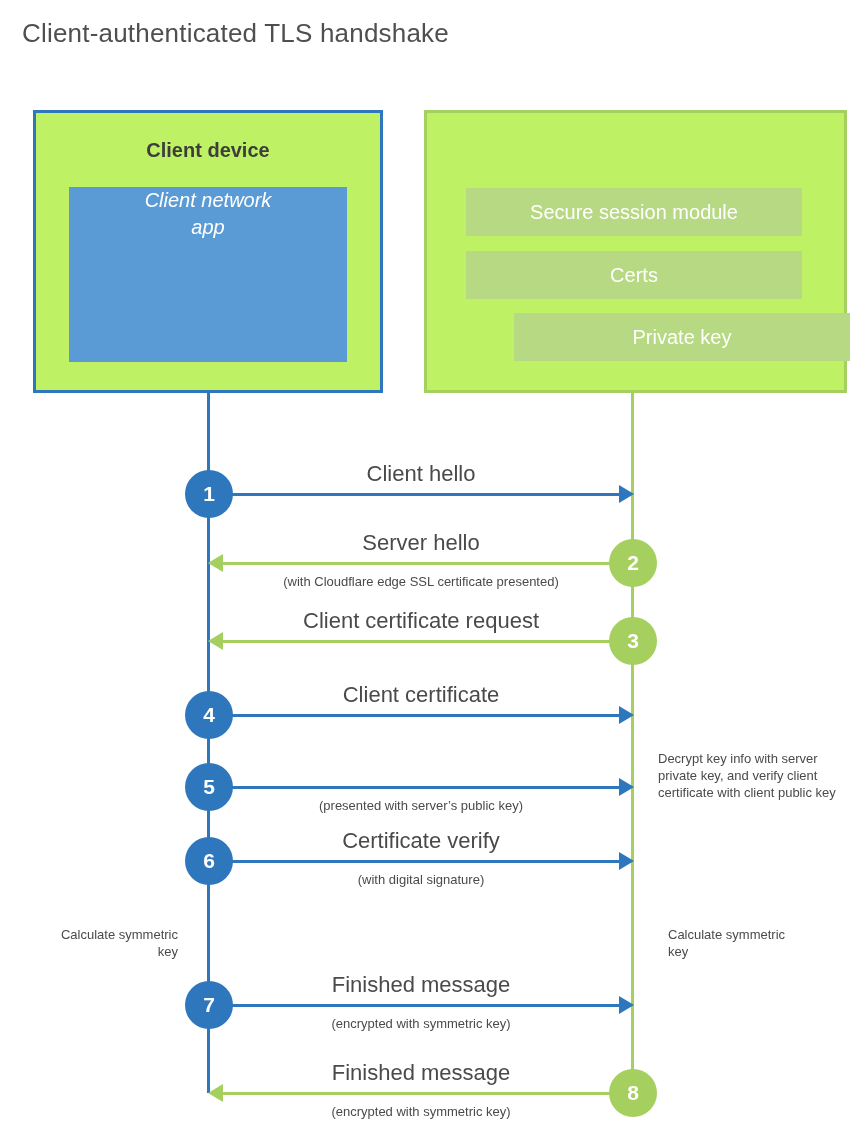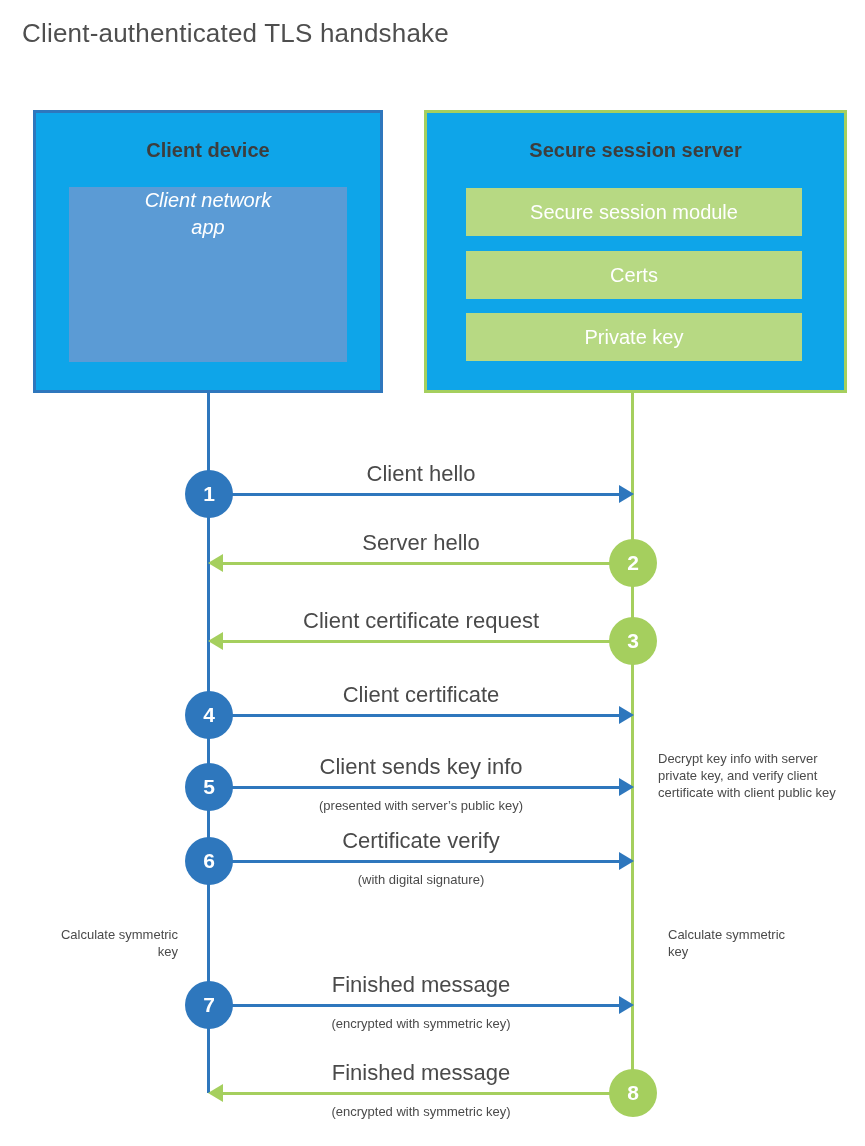--- a/index.html
+++ b/index.html
@@ -18,21 +18,21 @@
     font-size: 26px;
     font-weight: 400;
     color: #4f4f4f;
     letter-spacing: 0.2px;
   }
   
   .actor-box {
     position: absolute;
     top: 110px;
     height: 283px;
-    background: #0ea5e9;
+    background: #bef264;
     box-sizing: border-box;
   }
   .client-box { left: 33px; width: 350px; border: 3px solid #2e77bd; }
   .server-box { left: 424px; width: 423px; border: 3px solid #a5cf5e; }
   .box-title {
     position: absolute;
     left: 0; right: 0;
     top: 26px;
     text-align: center;
     font-size: 20px;
@@ -60,21 +60,21 @@
     width: 336px; height: 48px;
     background: #b7d983;
     display: flex;
     align-items: center;
     justify-content: center;
     color: #ffffff;
     font-size: 20px;
   }
   .server-module.mod0 { top: 75px; }
   .server-module.mod1 { top: 138px; }
-  .server-module.mod2 { top: 200px; }
+  .server-module.mod2 { top: 200px; margin-left: 48px; }
   
   .vline { position: absolute; width: 3px; top: 391px; height: 702px; z-index: 1; }
   .blue-line  { left: 207px; background: #2e77bd; }
   .green-line { left: 631px; background: #a5cf5e; }
   
   .arrow { position: absolute; left: 209px; width: 424px; height: 18px; z-index: 2; }
   .arrow.blue  { --c: #2e77bd; }
   .arrow.green { --c: #a5cf5e; }
   .arrow .line { position: absolute; top: 8px; height: 3px; background: var(--c); }
   .arrow.dir-right .line { left: 0; right: 12px; }
@@ -147,21 +147,20 @@
   <div class="page-title">Client-authenticated TLS handshake</div>
 
   <div class="actor-box client-box">
     <div class="box-title">Client device</div>
     <div class="client-app">
       <span>Client network app</span>
     </div>
   </div>
 
   <div class="actor-box server-box">
-    <div class="box-title">Secure session server</div>
     <div class="server-module mod0">Secure session module</div>
     <div class="server-module mod1">Certs</div>
     <div class="server-module mod2">Private key</div>
   </div>
 
   <div class="vline blue-line"></div>
   <div class="vline green-line"></div>
 
   <div class="lbl l1">Client hello</div>
   <div class="arrow blue dir-right a1">
@@ -170,20 +169,21 @@
   </div>
   <div class="circle blue c1">
     <span>1</span>
   </div>
 
   <div class="lbl l2">Server hello</div>
   <div class="arrow green dir-left a2">
     <div class="line"></div>
     <div class="head"></div>
   </div>
+  <div class="sub s2">(with Cloudflare edge SSL certificate presented)</div>
   <div class="circle green c2">
     <span>2</span>
   </div>
 
   <div class="lbl l3">Client certificate request</div>
   <div class="arrow green dir-left a3">
     <div class="line"></div>
     <div class="head"></div>
   </div>
   <div class="circle green c3">
@@ -192,21 +192,20 @@
 
   <div class="lbl l4">Client certificate</div>
   <div class="arrow blue dir-right a4">
     <div class="line"></div>
     <div class="head"></div>
   </div>
   <div class="circle blue c4">
     <span>4</span>
   </div>
 
-  <div class="lbl l5">Client sends key info</div>
   <div class="arrow blue dir-right a5">
     <div class="line"></div>
     <div class="head"></div>
   </div>
   <div class="sub s5">(presented with server’s public key)</div>
   <div class="circle blue c5">
     <span>5</span>
   </div>
 
   <div class="lbl l6">Certificate verify</div>

